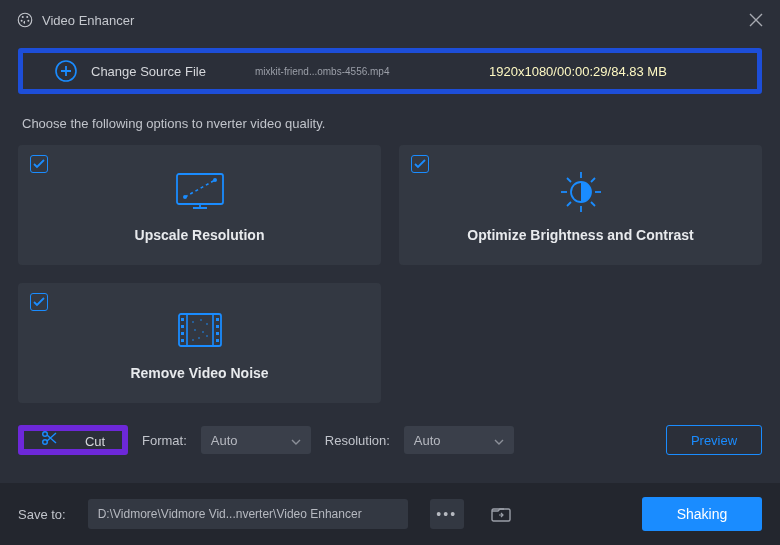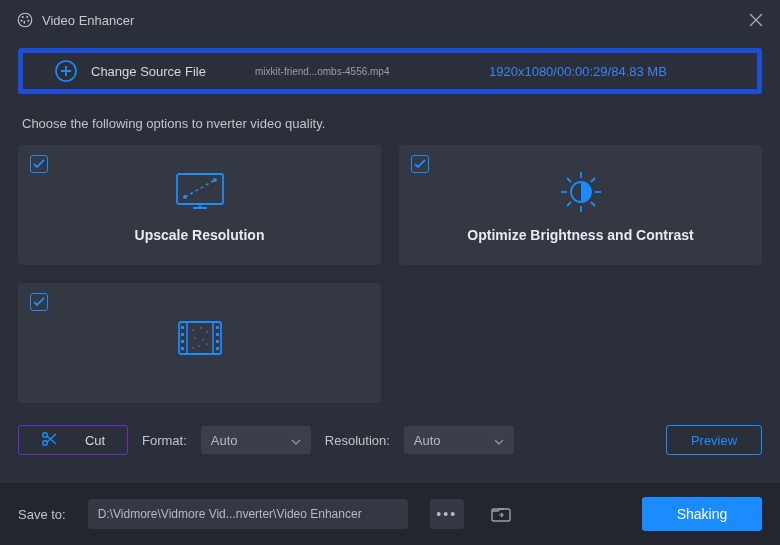--- a/index.html
+++ b/index.html
@@ -7,32 +7,32 @@
 
 .titlebar { height: 40px; display: flex; align-items: center; padding: 0 16px; position: relative; }
 .titlebar .app-icon { width: 18px; height: 18px; margin-right: 8px; }
 .titlebar .title { font-size: 13px; color: #c5c8ce; }
 .titlebar .close { position: absolute; right: 16px; top: 12px; cursor: pointer; }
 
 .source-row { margin: 8px 18px 0; height: 46px; border: 5px solid #1d4ed8; border-radius: 3px; display: flex; align-items: center; padding: 0 32px; gap: 14px; }
 .source-row .plus-icon { width: 22px; height: 22px; }
 .source-row .change-text { font-size: 13px; color: #d5d7db; flex: 0 0 150px; }
 .source-row .filename { font-size: 10px; color: #9b9fa8; flex: 0 0 220px; }
-.source-row .meta { font-size: 13px; color: #3b82f6; }
+.source-row .meta { font-size: 13px; color: #fef9c3; }
 
 .instruction { margin: 22px 22px 14px; font-size: 13px; color: #c1c4cb; }
 
 .options-grid { display: grid; grid-template-columns: 1fr 1fr; grid-template-rows: 1fr 1fr; gap: 18px; margin: 0 18px; }
 .option-card { background: #333842; border-radius: 4px; height: 120px; position: relative; display: flex; flex-direction: column; align-items: center; justify-content: center; cursor: pointer; }
 .option-card .check { position: absolute; top: 10px; left: 12px; width: 18px; height: 18px; border: 1.5px solid #1a8cff; border-radius: 3px; display: flex; align-items: center; justify-content: center; }
 .option-card .icon-wrap { height: 50px; display: flex; align-items: center; justify-content: center; margin-bottom: 10px; }
 .option-card .label { font-size: 14px; font-weight: 600; color: #e8eaed; }
 
 .toolbar-row { margin: 22px 18px 0; display: flex; align-items: center; gap: 14px; }
-.cut-btn { width: 110px; height: 30px; border: 1px solid #6d28d9; border-radius: 3px; background: transparent; color: #d5d7db; display: flex; align-items: center; justify-content: center; gap: 28px; cursor: pointer; font-size: 13px; }
+.cut-btn { width: 110px; height: 30px; border: 6px solid #6d28d9; border-radius: 3px; background: transparent; color: #d5d7db; display: flex; align-items: flex-end; justify-content: center; gap: 28px; cursor: pointer; font-size: 13px; }
 .label-text { font-size: 13px; color: #c1c4cb; }
 .select-box { width: 110px; height: 28px; background: #3a3f4a; border-radius: 3px; display: flex; align-items: center; padding: 0 10px; justify-content: space-between; font-size: 13px; color: #b6b9c0; cursor: pointer; }
 .preview-btn { margin-left: auto; width: 96px; height: 30px; border: 1px solid #1a8cff; border-radius: 3px; background: transparent; color: #1a8cff; font-size: 13px; cursor: pointer; }
 
 .footer { position: absolute; bottom: 0; left: 0; right: 0; height: 62px; background: #23262e; display: flex; align-items: center; padding: 0 18px; gap: 22px; }
 .footer .save-label { font-size: 13px; color: #c1c4cb; }
 .footer .path-box { width: 320px; height: 30px; background: #333842; border-radius: 3px; display: flex; align-items: center; padding: 0 10px; font-size: 12px; color: #b6b9c0; }
 .footer .more-btn { width: 34px; height: 30px; background: #333842; border-radius: 3px; display: flex; align-items: center; justify-content: center; cursor: pointer; font-size: 14px; color: #b6b9c0; letter-spacing: 2px; }
 .footer .folder-btn { width: 30px; height: 30px; display: flex; align-items: center; justify-content: center; cursor: pointer; }
 .footer .enhance-btn { margin-left: auto; width: 120px; height: 34px; background: #1a8cff; border: none; border-radius: 3px; color: #fff; font-size: 14px; cursor: pointer; }
@@ -142,20 +142,21 @@
             <circle cx="28" cy="10" r="1"></circle>
             <circle cx="34" cy="14" r="1"></circle>
             <circle cx="22" cy="20" r="1"></circle>
             <circle cx="30" cy="22" r="1"></circle>
             <circle cx="26" cy="28" r="1"></circle>
             <circle cx="34" cy="26" r="1"></circle>
             <circle cx="20" cy="30" r="1"></circle>
           </g>
         </svg>
     </div>
+    <div class="label">Remove Video Noise</div>
   </div>
 
 </div>
 
 <div class="toolbar-row">
   <div class="cut-btn">
     <span><svg width="16" height="16" viewBox="0 0 16 16">
           <circle cx="4" cy="4" r="2.3" fill="none" stroke="#1a8cff" stroke-width="1.4"></circle>
           <circle cx="4" cy="12" r="2.3" fill="none" stroke="#1a8cff" stroke-width="1.4"></circle>
           <path d="M6 5 L15 13 M6 11 L15 3" stroke="#1a8cff" stroke-width="1.4"></path>

